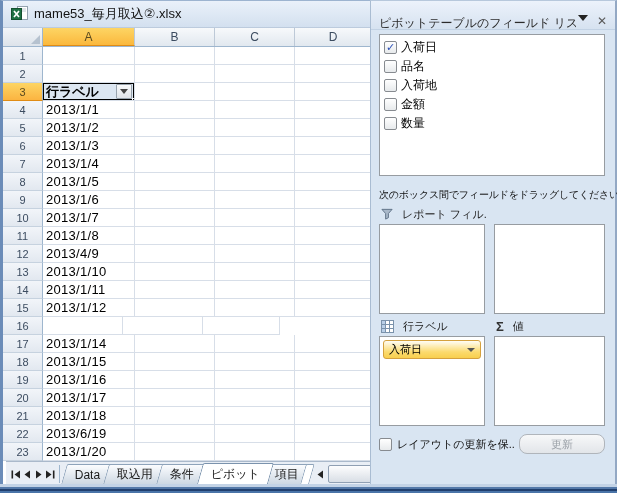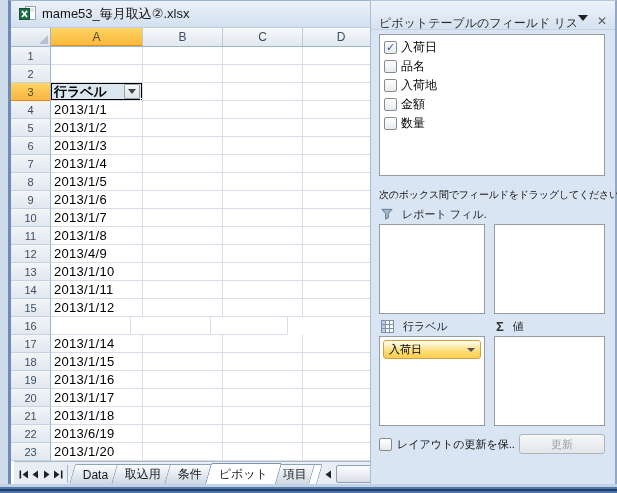--- a/index.html
+++ b/index.html
@@ -1,21 +1,21 @@
 <!DOCTYPE html>
 <html><head>
 <meta charset="utf-8">
 <style>
   * { margin:0; padding:0; box-sizing:border-box; }
   html,body { width:617px; height:493px; overflow:hidden; }
   body { font-family:"Liberation Sans","DejaVu Sans",sans-serif; background:#cfdcec; position:relative; }
   .stage { position:absolute; inset:0; width:617px; height:493px; background:#cfdcec; }
 
   
-  .excel-window { position:absolute; left:8px; top:0; width:372px; height:484px;
+  .excel-window { position:absolute; left:0; top:0; width:372px; height:484px;
     border-left:3px solid #6b8cb8; border-top:1px solid #9db4d0; background:#fff; }
   .titlebar { height:27px; background:linear-gradient(#eaf1fa,#d3e0ef);
     border-bottom:1px solid #bccbdd; display:flex; align-items:center; padding-left:8px; }
   .titlebar .xlicon { width:17px; height:16px; margin-right:6px; flex:0 0 auto; }
   .titlebar .title { font-size:13px; color:#141414; white-space:nowrap; }
 
   .colheaders { height:19px; display:flex; background:#e6ebf2; border-bottom:1px solid #9eb6ce; }
   .corner { width:40px; height:100%; background:linear-gradient(#f2f5f9,#dde3ea);
     border-right:1px solid #9eb6ce; position:relative; }
   .corner .tri { position:absolute; right:2px; bottom:2px; width:0; height:0;
@@ -99,21 +99,21 @@
   .zbox { height:90px; background:#fff; border:1px solid #979ca1; }
   .zb-left { width:107px; } .zb-right { width:112px; margin-left:9px; }
   .pill { margin:3px; height:19px; border:1px solid #d5a13e; border-radius:3px;
     background:linear-gradient(#fffdf5,#fbda6d 65%,#f8cf4e); display:flex; align-items:center; padding:0 5px; }
   .ptxt { flex:1; font-size:11px; color:#000; }
   .dn2 { width:0; height:0; border-left:4px solid transparent; border-right:4px solid transparent; border-top:4px solid #555; }
 
   .p-bottom { display:flex; align-items:center; margin:8px 10px 0 8px; }
   .p-bottom .cb { flex:0 0 auto; }
   .defer-lbl { font-size:11px; color:#111; margin-left:5px; white-space:nowrap; overflow:hidden; width:118px; }
-  .update-btn { margin-left:auto; width:86px; height:20px; border:1px solid #b0b5bb; border-radius:3px;
+  .update-btn { margin-left:auto; width:86px; height:20px; border:1px solid #b0b5bb; border-radius:8px;
     background:linear-gradient(#f7f8f9,#e2e5e9); font-size:11px; color:#9ba1a8;
     display:flex; align-items:center; justify-content:center; }
 </style>
 </head>
 <body>
 
 <div class="stage">
 
   <div class="excel-window">
     <div class="titlebar">

